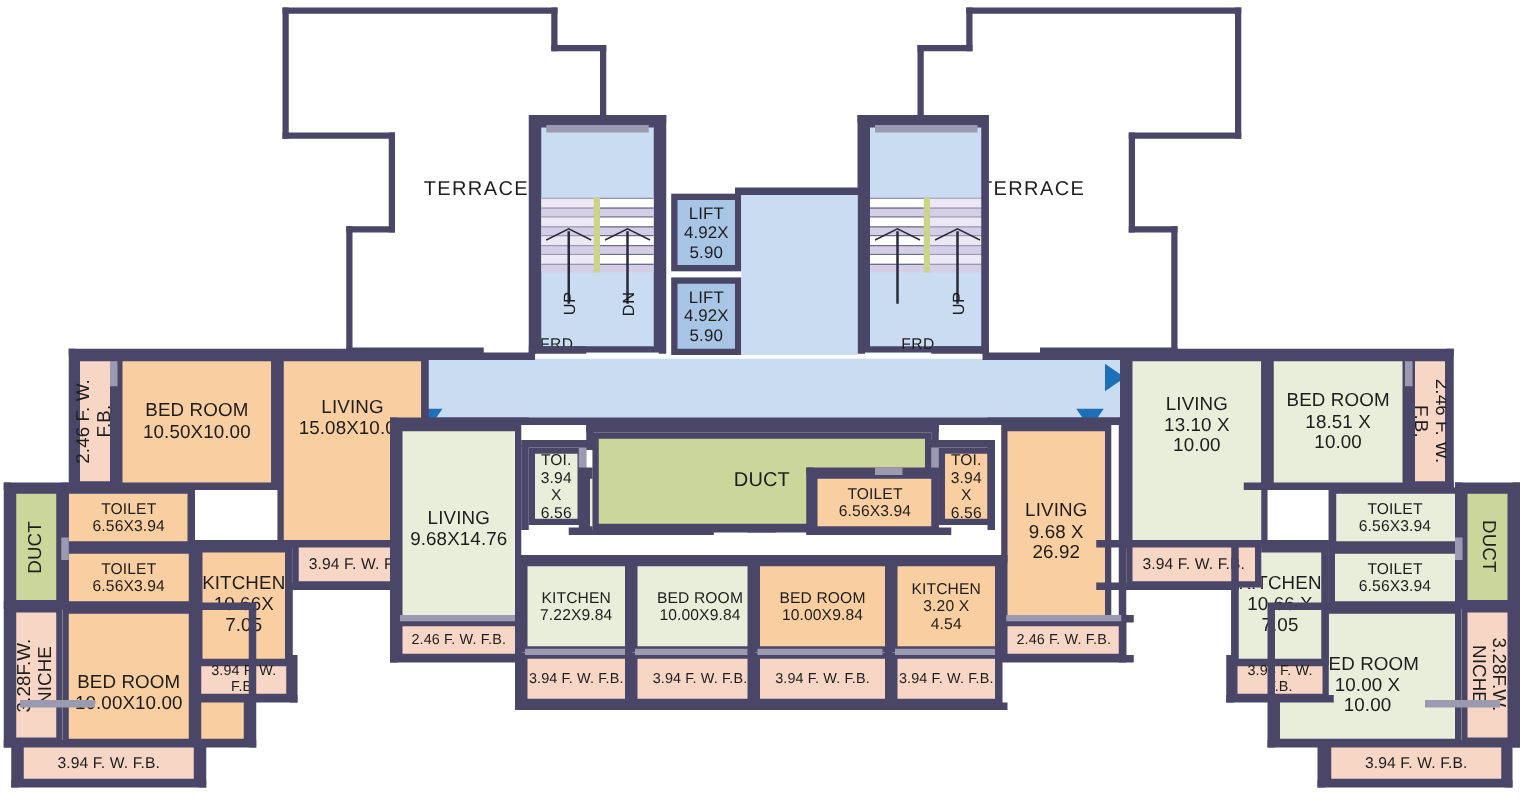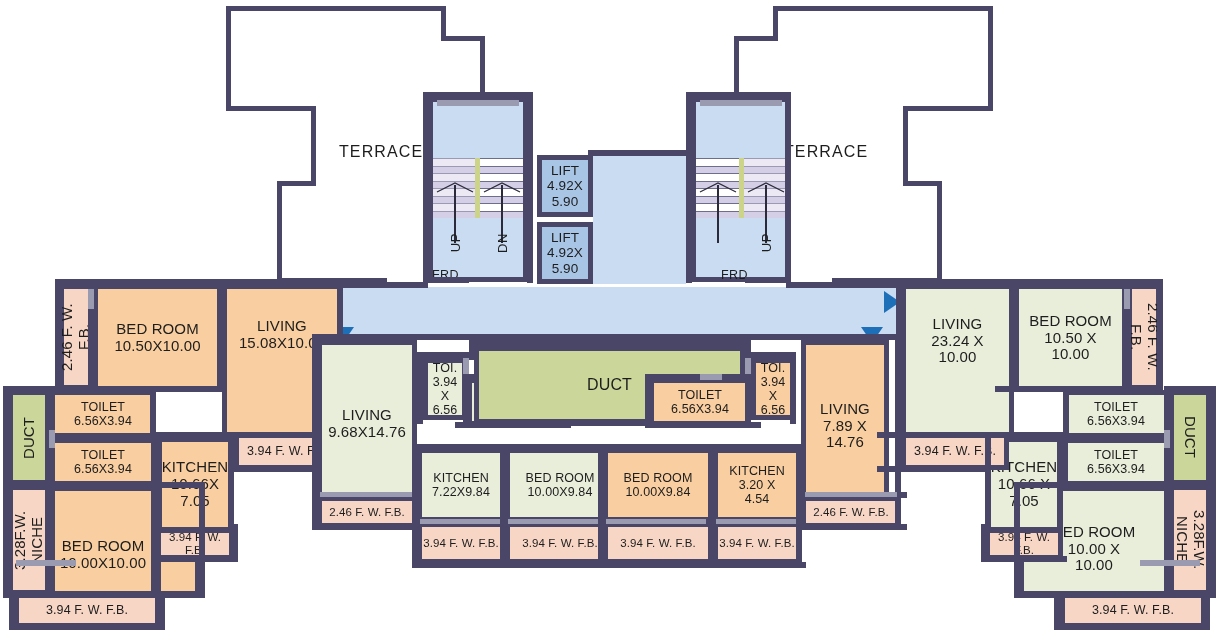--- a/index.html
+++ b/index.html
@@ -360,22 +360,22 @@
     <span class="sm">3.94 X</span>
     <span class="sm">6.56</span>
   </div>
   <div class="rm orange" style="left:649px; top:378px; width:102px; height:48px; flex-direction:column;">
     <span class="sm">TOILET</span>
     <span class="sm">6.56X3.94</span>
   </div>
   <div class="rm orange" style="left:801px; top:340px; width:88px; height:160px; flex-direction:column;">
     <div style="transform:translateY(6px);">
       <div>LIVING</div>
-      <div>7.89 X</div>
-      <div>14.76</div>
+      <div>9.68 X</div>
+      <div>26.92</div>
     </div>
   </div>
   <div class="rm orange" style="left:603px; top:448px; width:110px; height:74px; flex-direction:column;">
     <span class="sm">BED ROOM</span>
     <span class="sm">10.00X9.84</span>
   </div>
   <div class="rm orange" style="left:713px; top:448px; width:88px; height:74px; flex-direction:column;">
     <span class="sm">KITCHEN</span>
     <span class="sm">3.20 X</span>
     <span class="sm">4.54</span>
@@ -401,27 +401,27 @@
   <div class="wall" style="left:598px; top:562px; width:208px; height:6px;"></div>
   <div class="win" style="left:805px; top:492px; width:92px; height:5px;"></div>
   <div class="win" style="left:716px; top:519px; width:80px; height:5px;"></div>
   <div class="win" style="left:606px; top:519px; width:100px; height:5px;"></div>
   <div class="win" style="left:700px; top:374px; width:22px; height:6px;"></div>
   <div class="win" style="left:745px; top:358px; width:6px; height:16px;"></div>
 
   <div class="rm sage" style="left:901px; top:284px; width:113px; height:158px; flex-direction:column;">
     <div style="transform:translateY(-22px);">
       <div>LIVING</div>
-      <div>23.24 X</div>
+      <div>13.10 X</div>
       <div>10.00</div>
     </div>
   </div>
   <div class="rm sage" style="left:1014px; top:284px; width:113px; height:108px; flex-direction:column;">
     <span>BED ROOM</span>
-    <span>10.50 X</span>
+    <span>18.51 X</span>
     <span>10.00</span>
   </div>
   <div class="rm pink vert-rev" style="left:1127px; top:284px; width:34px; height:106px;">2.46 F. W. F.B.</div>
 
   <div class="rm green vert-rev" style="left:1169px; top:390px; width:42px; height:95px;">DUCT</div>
   <div class="rm pink vert-rev" style="left:1169px; top:485px; width:42px; height:110px;">3.28F.W. NICHE</div>
 
   <div class="rm sage" style="left:1063px; top:390px; width:106px; height:48px; flex-direction:column;">
     <span class="sm">TOILET</span>
     <span class="sm">6.56X3.94</span>

